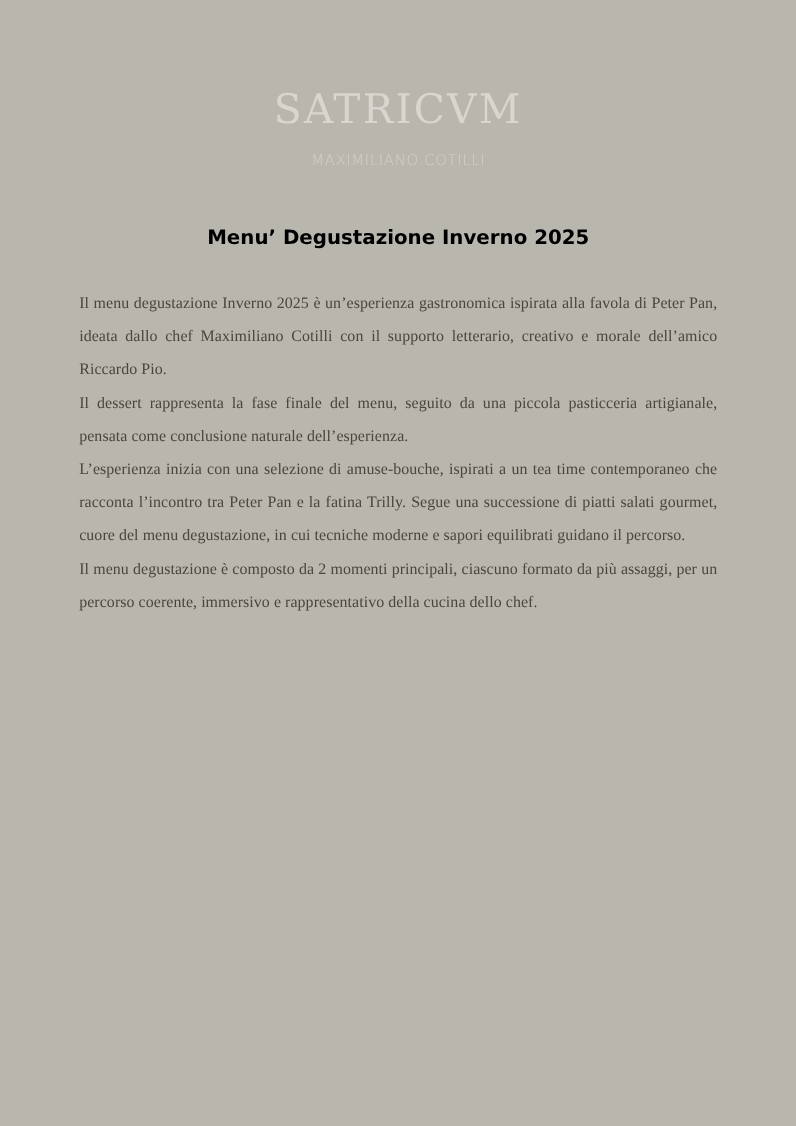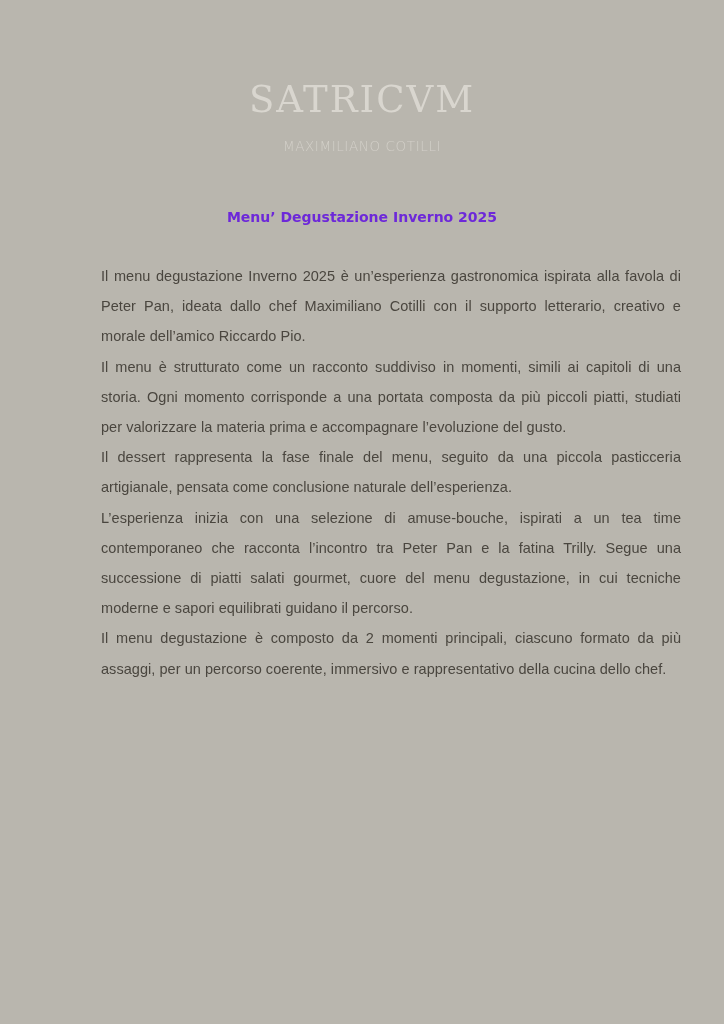--- a/index.html
+++ b/index.html
@@ -46,52 +46,50 @@
     font-weight: 300;
   }
   .title {
     position: absolute;
     left: 0;
     top: 207px;
     width: 724px;
     text-align: center;
     font-family: "DejaVu Sans", sans-serif;
     font-weight: bold;
-    font-size: 14px;
-    color: #6d28d9;
+    font-size: 18px;
+    color: #000000;
     line-height: 20px;
   }
   .body-text {
     position: absolute;
     left: 72px;
     top: 261px;
     width: 580px;
-    font-family: Liberation Sans, sans-serif;
+    font-family: Liberation Serif, serif;
     font-size: 14.5px;
     line-height: 30.2px;
     color: #4a463f;
     text-align: justify;
     letter-spacing: 0.05px;
-    margin-left: 29px;
   }
   .body-text p {
     margin: 0;
   }
 </style>
 </head>
 <body>
 
 <div class="page">
   <div class="logo">
     <div class="logo-main">SATRICVM</div>
     <div class="logo-sub">MAXIMILIANO COTILLI</div>
   </div>
 
   <div class="title">Menu’ Degustazione Inverno 2025</div>
 
   <div class="body-text">
     <p>Il menu degustazione Inverno 2025 è un’esperienza gastronomica ispirata alla favola di Peter Pan, ideata dallo chef Maximiliano Cotilli con il supporto letterario, creativo e morale dell’amico Riccardo Pio.</p>
-    <p>Il menu è strutturato come un racconto suddiviso in momenti, simili ai capitoli di una storia. Ogni momento corrisponde a una portata composta da più piccoli piatti, studiati per valorizzare la materia prima e accompagnare l’evoluzione del gusto.</p>
     <p>Il dessert rappresenta la fase finale del menu, seguito da una piccola pasticceria artigianale, pensata come conclusione naturale dell’esperienza.</p>
     <p>L’esperienza inizia con una selezione di amuse-bouche, ispirati a un tea time contemporaneo che racconta l’incontro tra Peter Pan e la fatina Trilly. Segue una successione di piatti salati gourmet, cuore del menu degustazione, in cui tecniche moderne e sapori equilibrati guidano il percorso.</p>
     <p>Il menu degustazione è composto da 2 momenti principali, ciascuno formato da più assaggi, per un percorso coerente, immersivo e rappresentativo della cucina dello chef.</p>
   </div>
 </div>
 
 </body></html>

